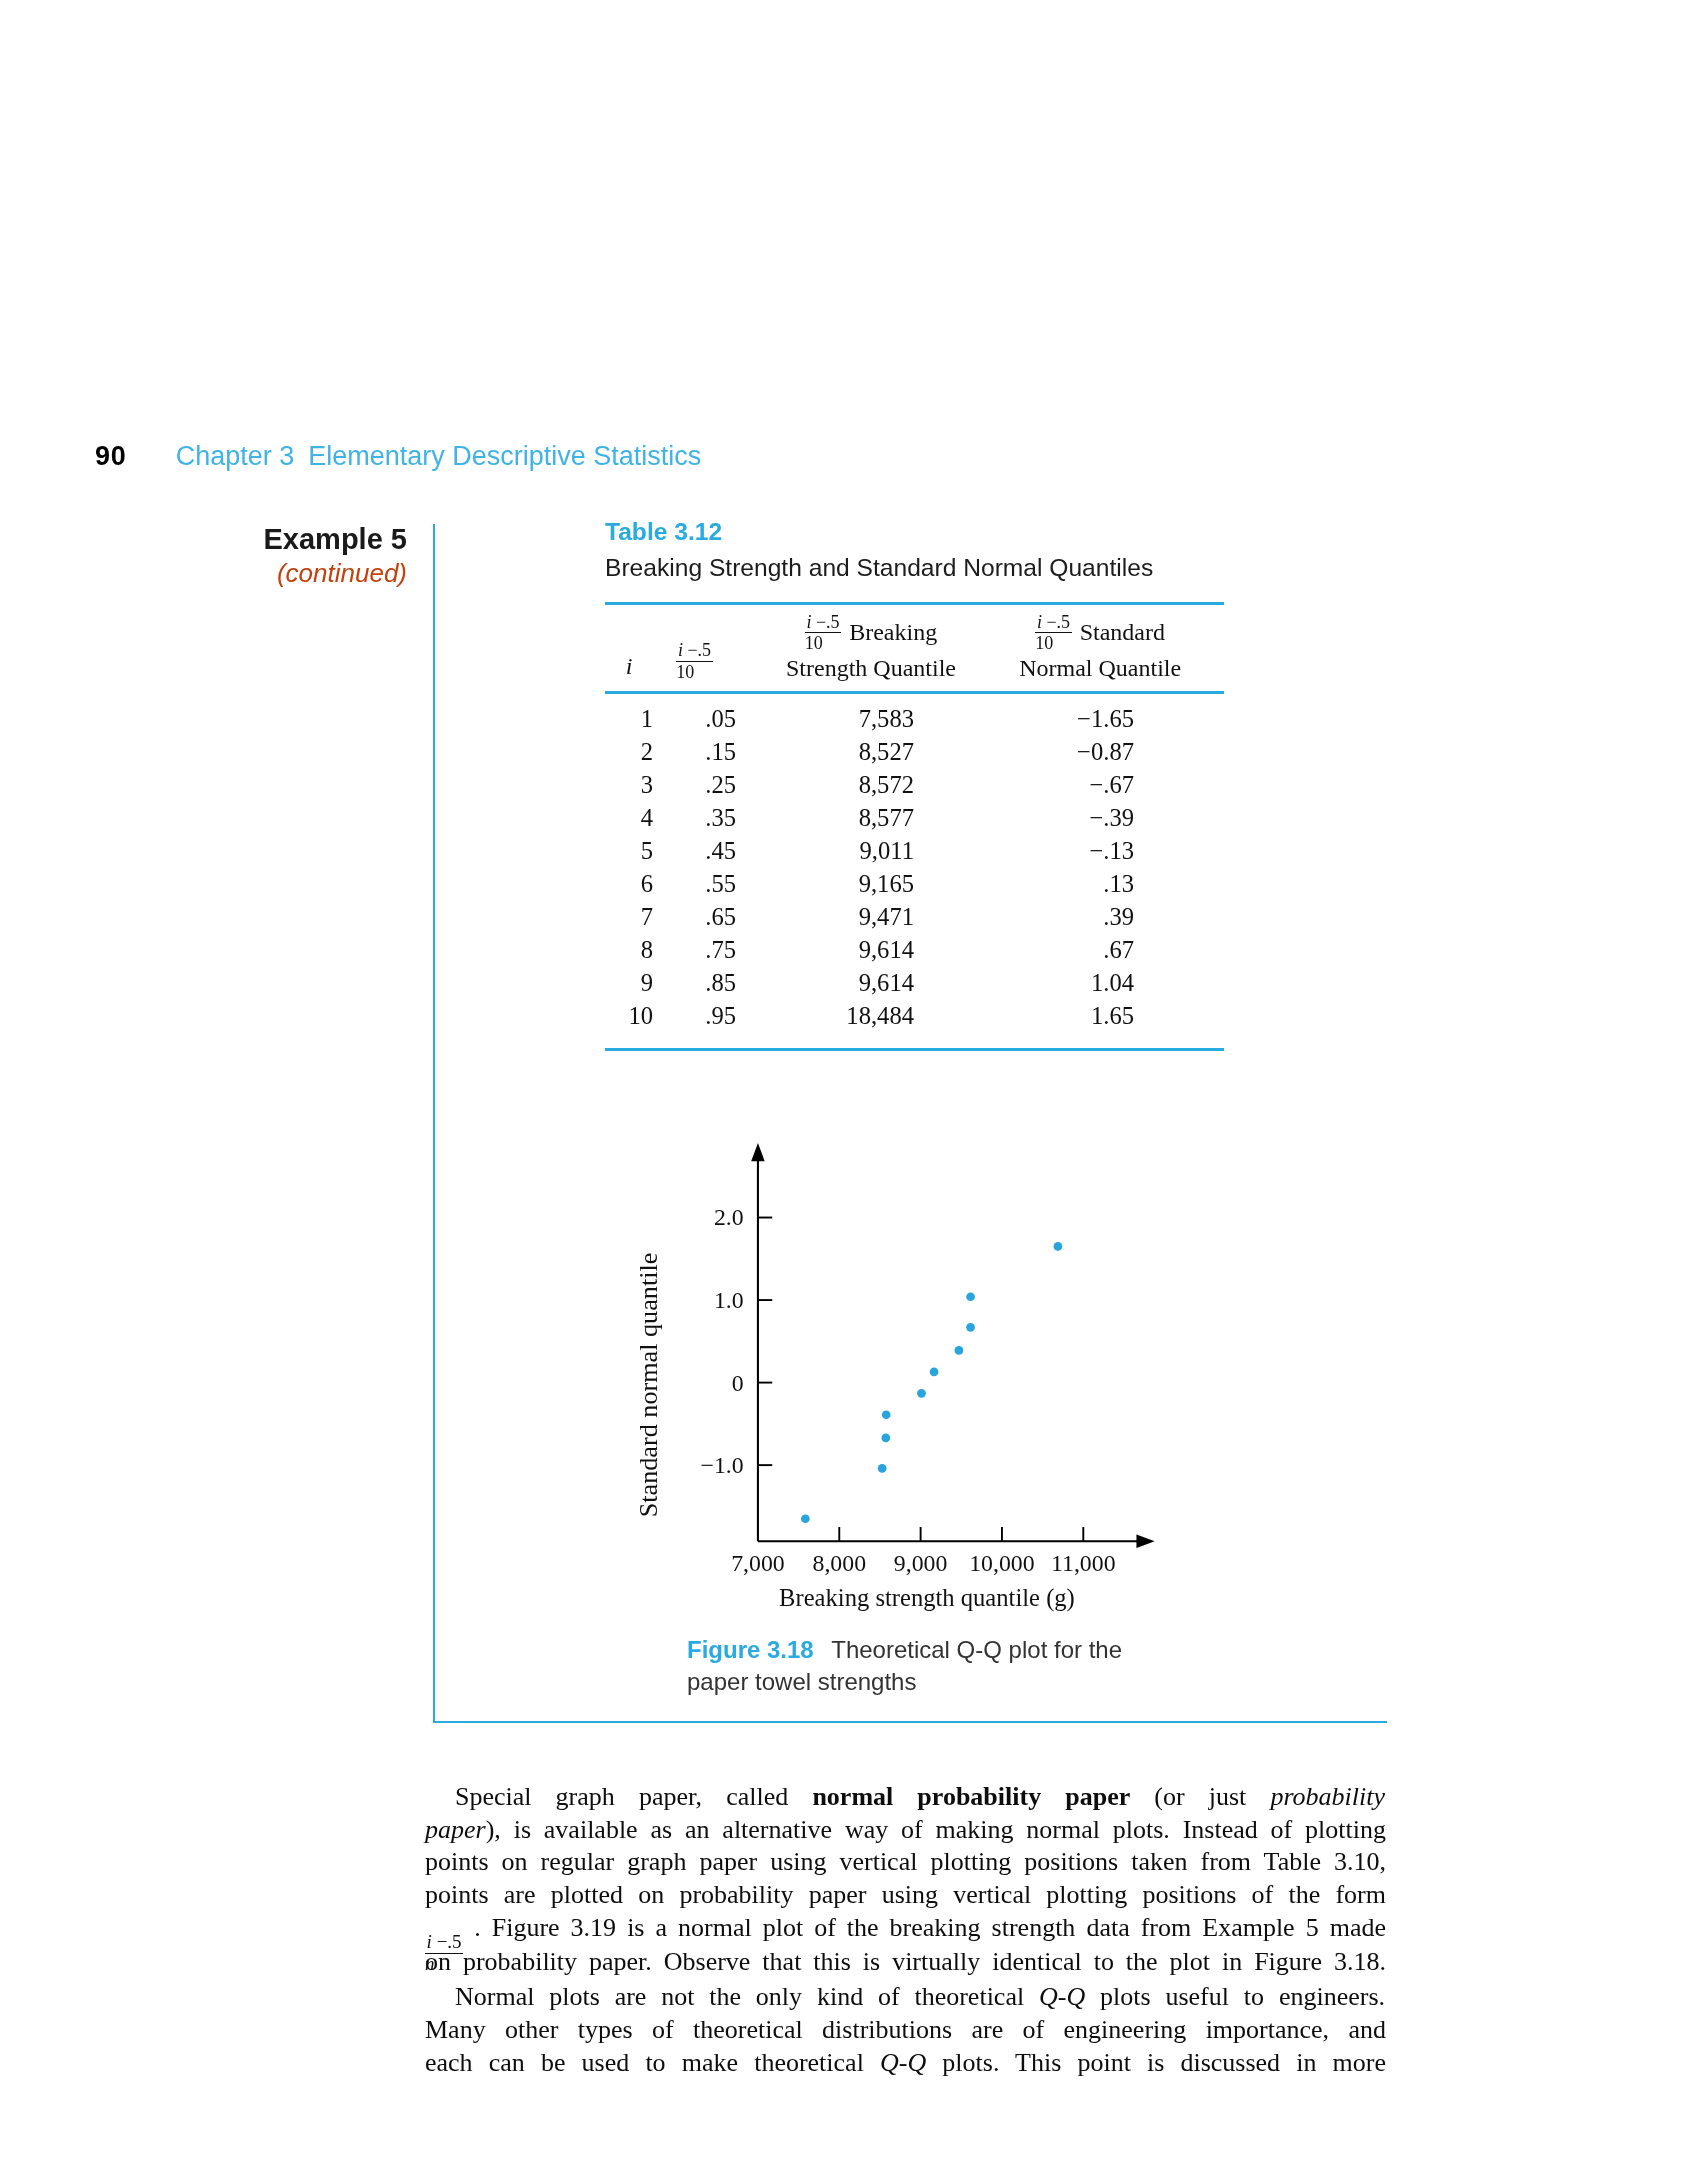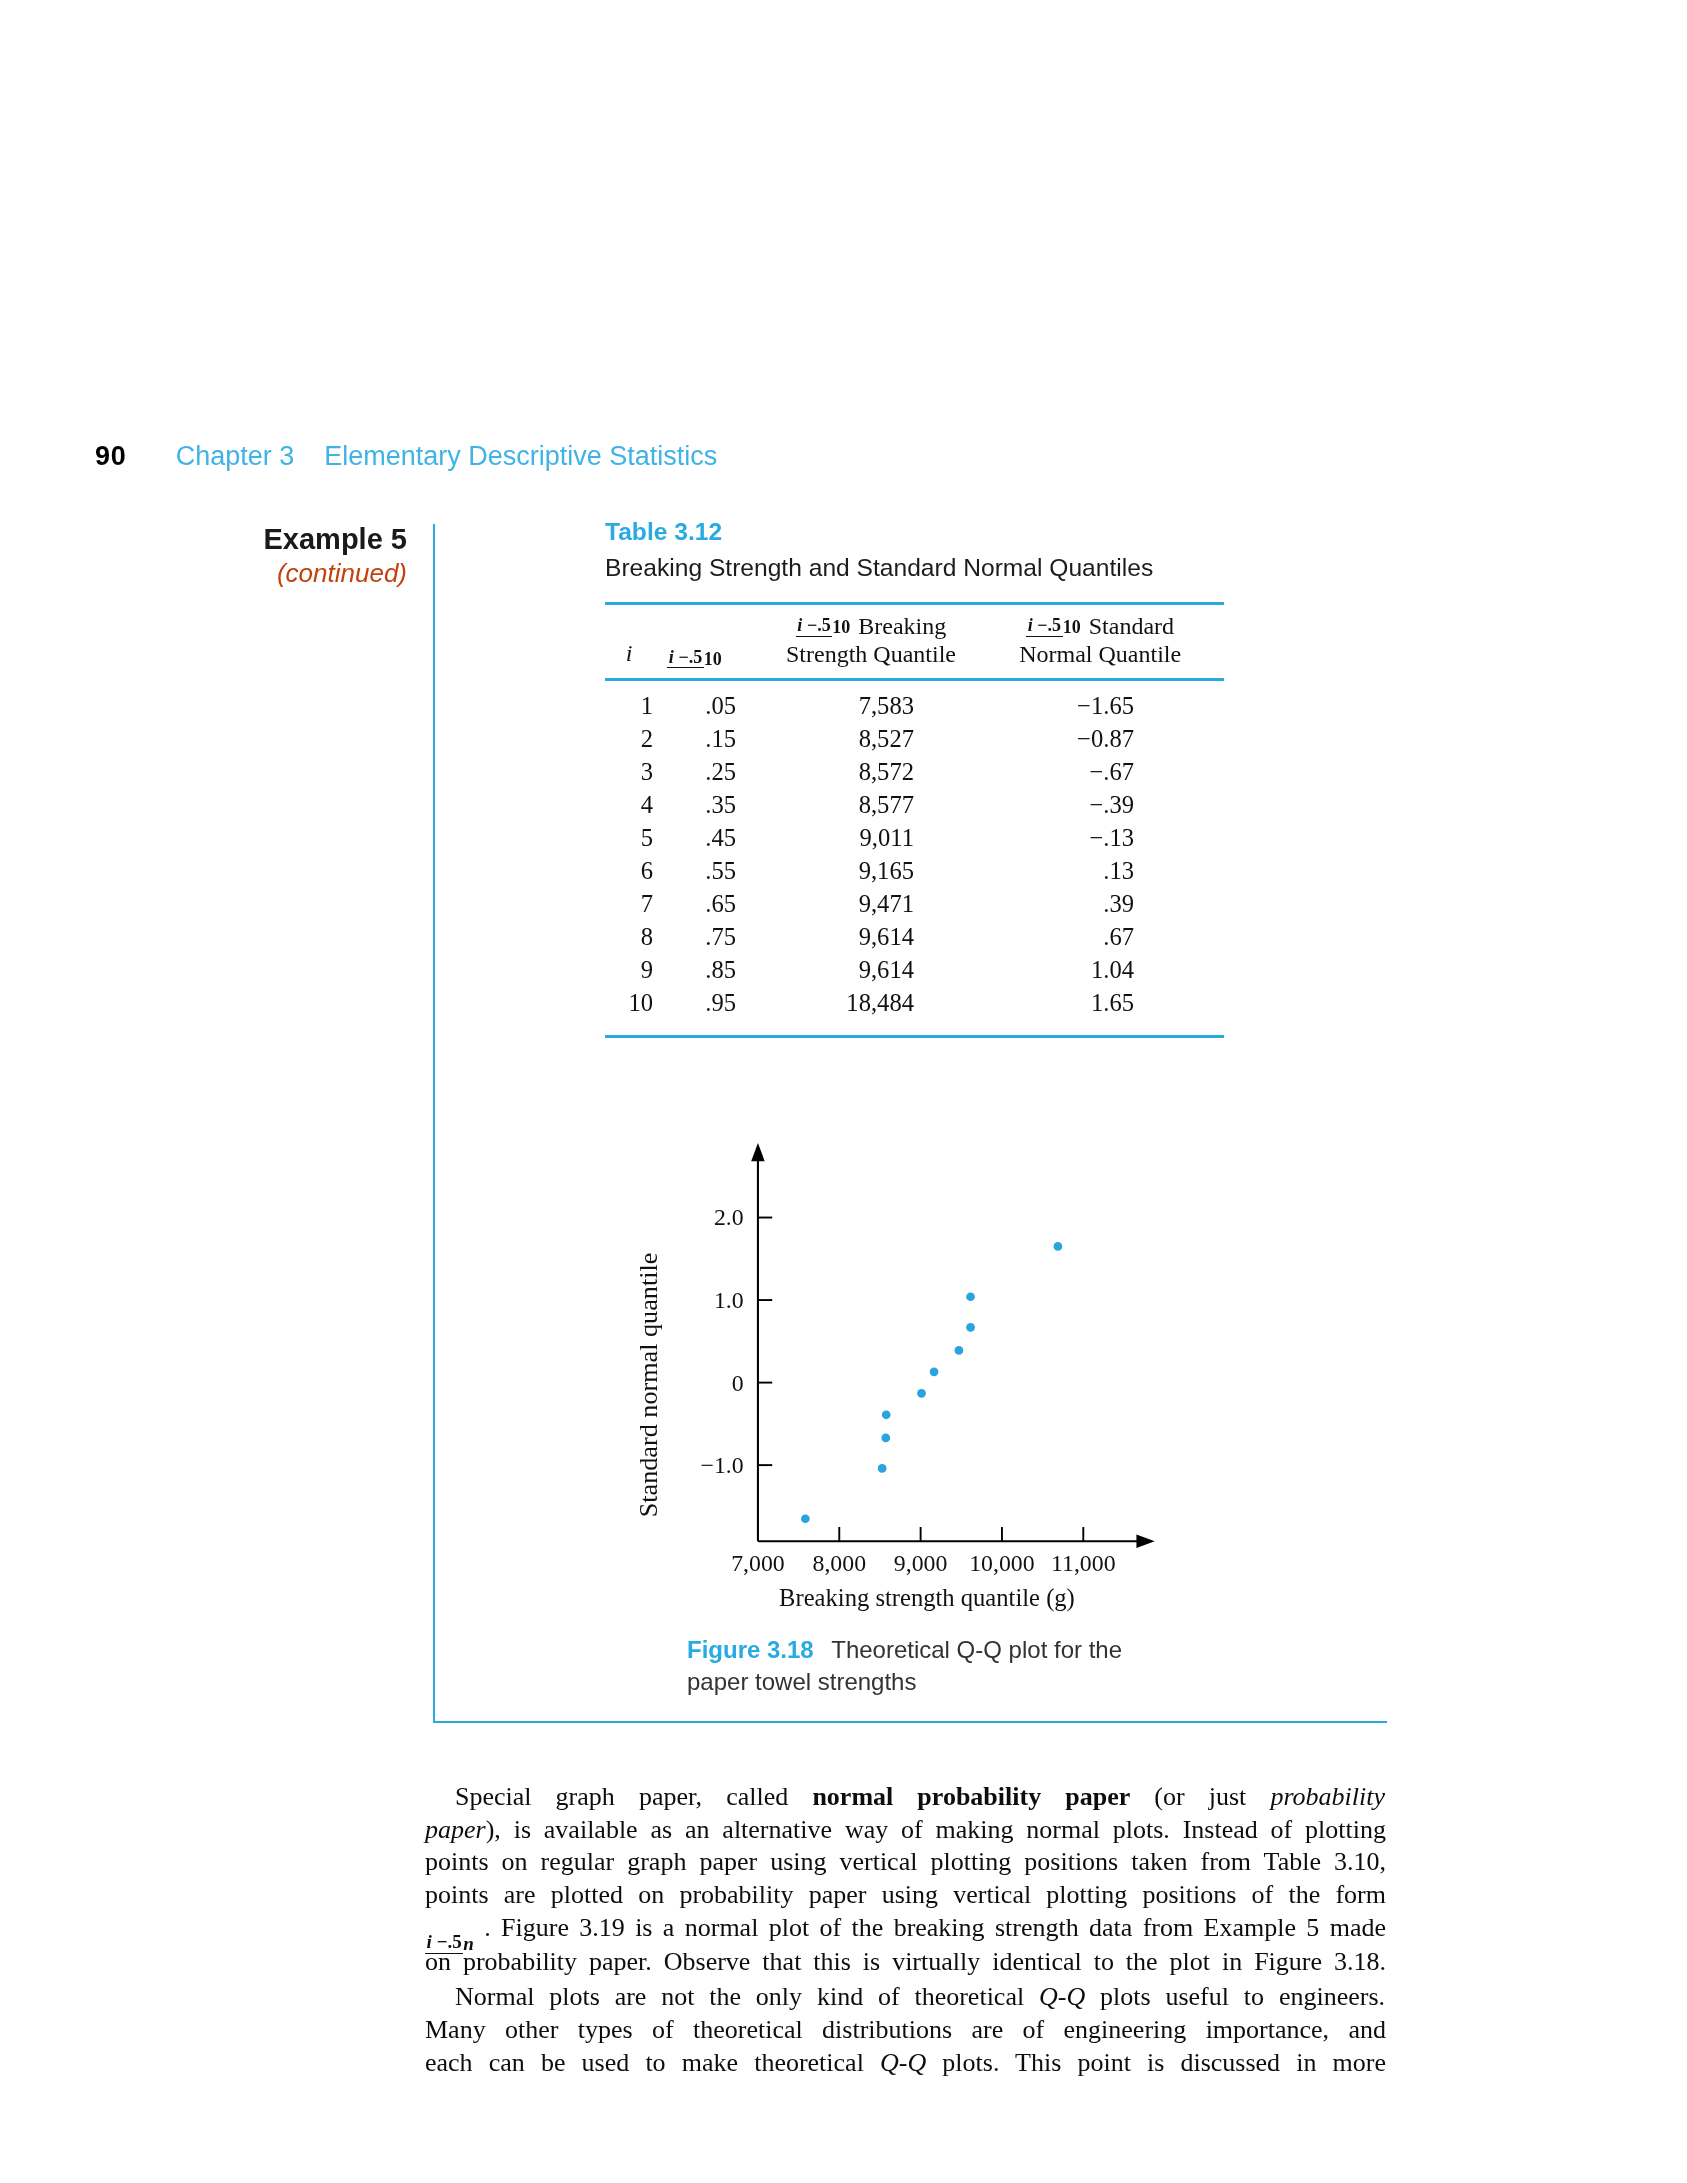--- a/index.html
+++ b/index.html
@@ -10,21 +10,21 @@
   }
   html,body{margin:0;padding:0;background:#ffffff;}
   .page{position:relative;width:1519px;height:2183px;background:#ffffff;overflow:hidden;
         font-family:"Liberation Serif", serif;color:var(--ink);}
 
   
   .running-head{position:absolute;left:95px;top:441px;display:flex;align-items:baseline;
                 font-family:"Liberation Sans", sans-serif;font-size:27px;}
   .pagenum{color:#000;font-weight:bold;letter-spacing:0.8px;}
   .chap{color:var(--head);margin-left:49px;}
-  .chaptitle{color:var(--head);margin-left:30px;text-align:center;}
+  .chaptitle{color:var(--head);margin-left:14px;text-align:center;}
 
   
   .example-label{position:absolute;left:159px;top:522px;width:248px;text-align:right;
                  font-family:"Liberation Sans", sans-serif;}
   .ex-name{font-size:29px;font-weight:bold;color:#1a1a1a;line-height:35px;}
   .ex-cont{font-size:26px;font-style:italic;color:#c2410c;line-height:33px;}
   .vrule{position:absolute;left:433px;top:524px;width:2.4px;height:1199px;background:var(--accent);}
   .hrule-bottom{position:absolute;left:433px;top:1721px;width:954px;height:2.4px;background:var(--accent);}
 
   
@@ -35,22 +35,22 @@
   .t1{margin-top:17.5px;}
   .thead{display:grid;grid-template-columns:48px 83px 226px 262px;align-items:end;
          padding:8px 0 9.5px 0;font-size:24px;}
   .thc{display:flex;flex-direction:column;align-items:center;}
   .thc1{align-items:center;padding-bottom:1.6px;}
   .thc3{padding-left:44px;}
   .thc4{padding-left:14.3px;}
   .hline1{display:flex;align-items:center;gap:8px;}
   .hline2{margin-top:1.6px;}
   .ital{font-style:italic;}
-  .frac{display:inline-flex;flex-direction:row;align-items:flex-end;line-height:1.04;
-        font-size:18px;vertical-align:-12.7px;font-weight:bold;}
+  .frac{display:inline-flex;flex-direction:column;align-items:flex-start;line-height:1.04;
+        font-size:18px;vertical-align:-12.7px;}
   .frac .fnum{border-bottom:1.6px solid #111;padding:0 1.6px 0.8px 1.6px;white-space:nowrap;}
   .frac .fden{padding-top:0.8px;}
   .tbody{padding-top:11px;}
   .trow{display:grid;grid-template-columns:48px 83px 226px 262px;height:33px;
         align-items:baseline;font-size:24.6px;}
   .cell{text-align:right;}
   .c3{padding-right:48px;}
   .c4{padding-right:90px;}
   .t3{margin-top:12.7px;}
 

